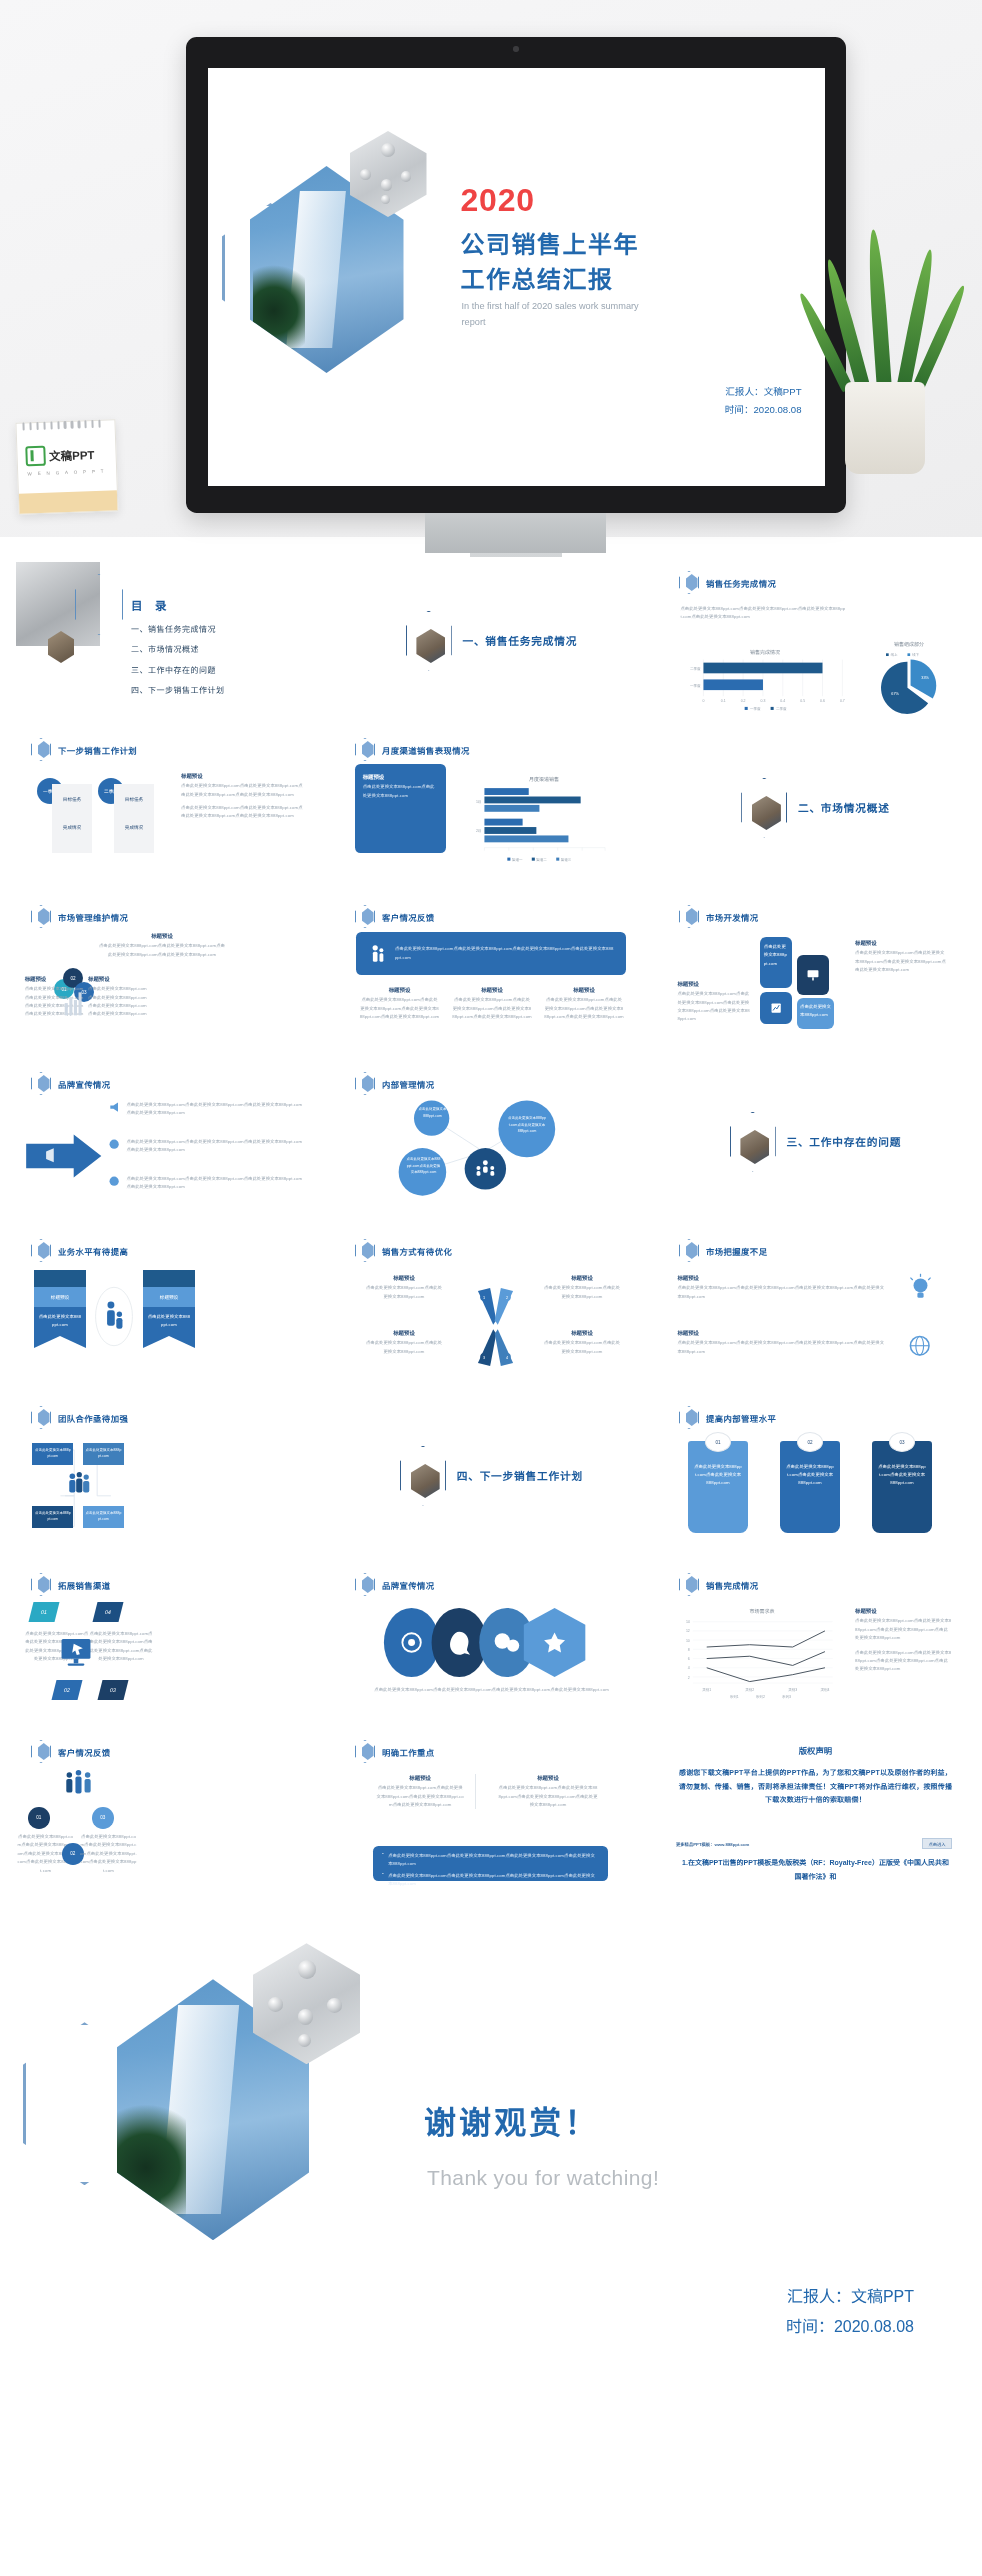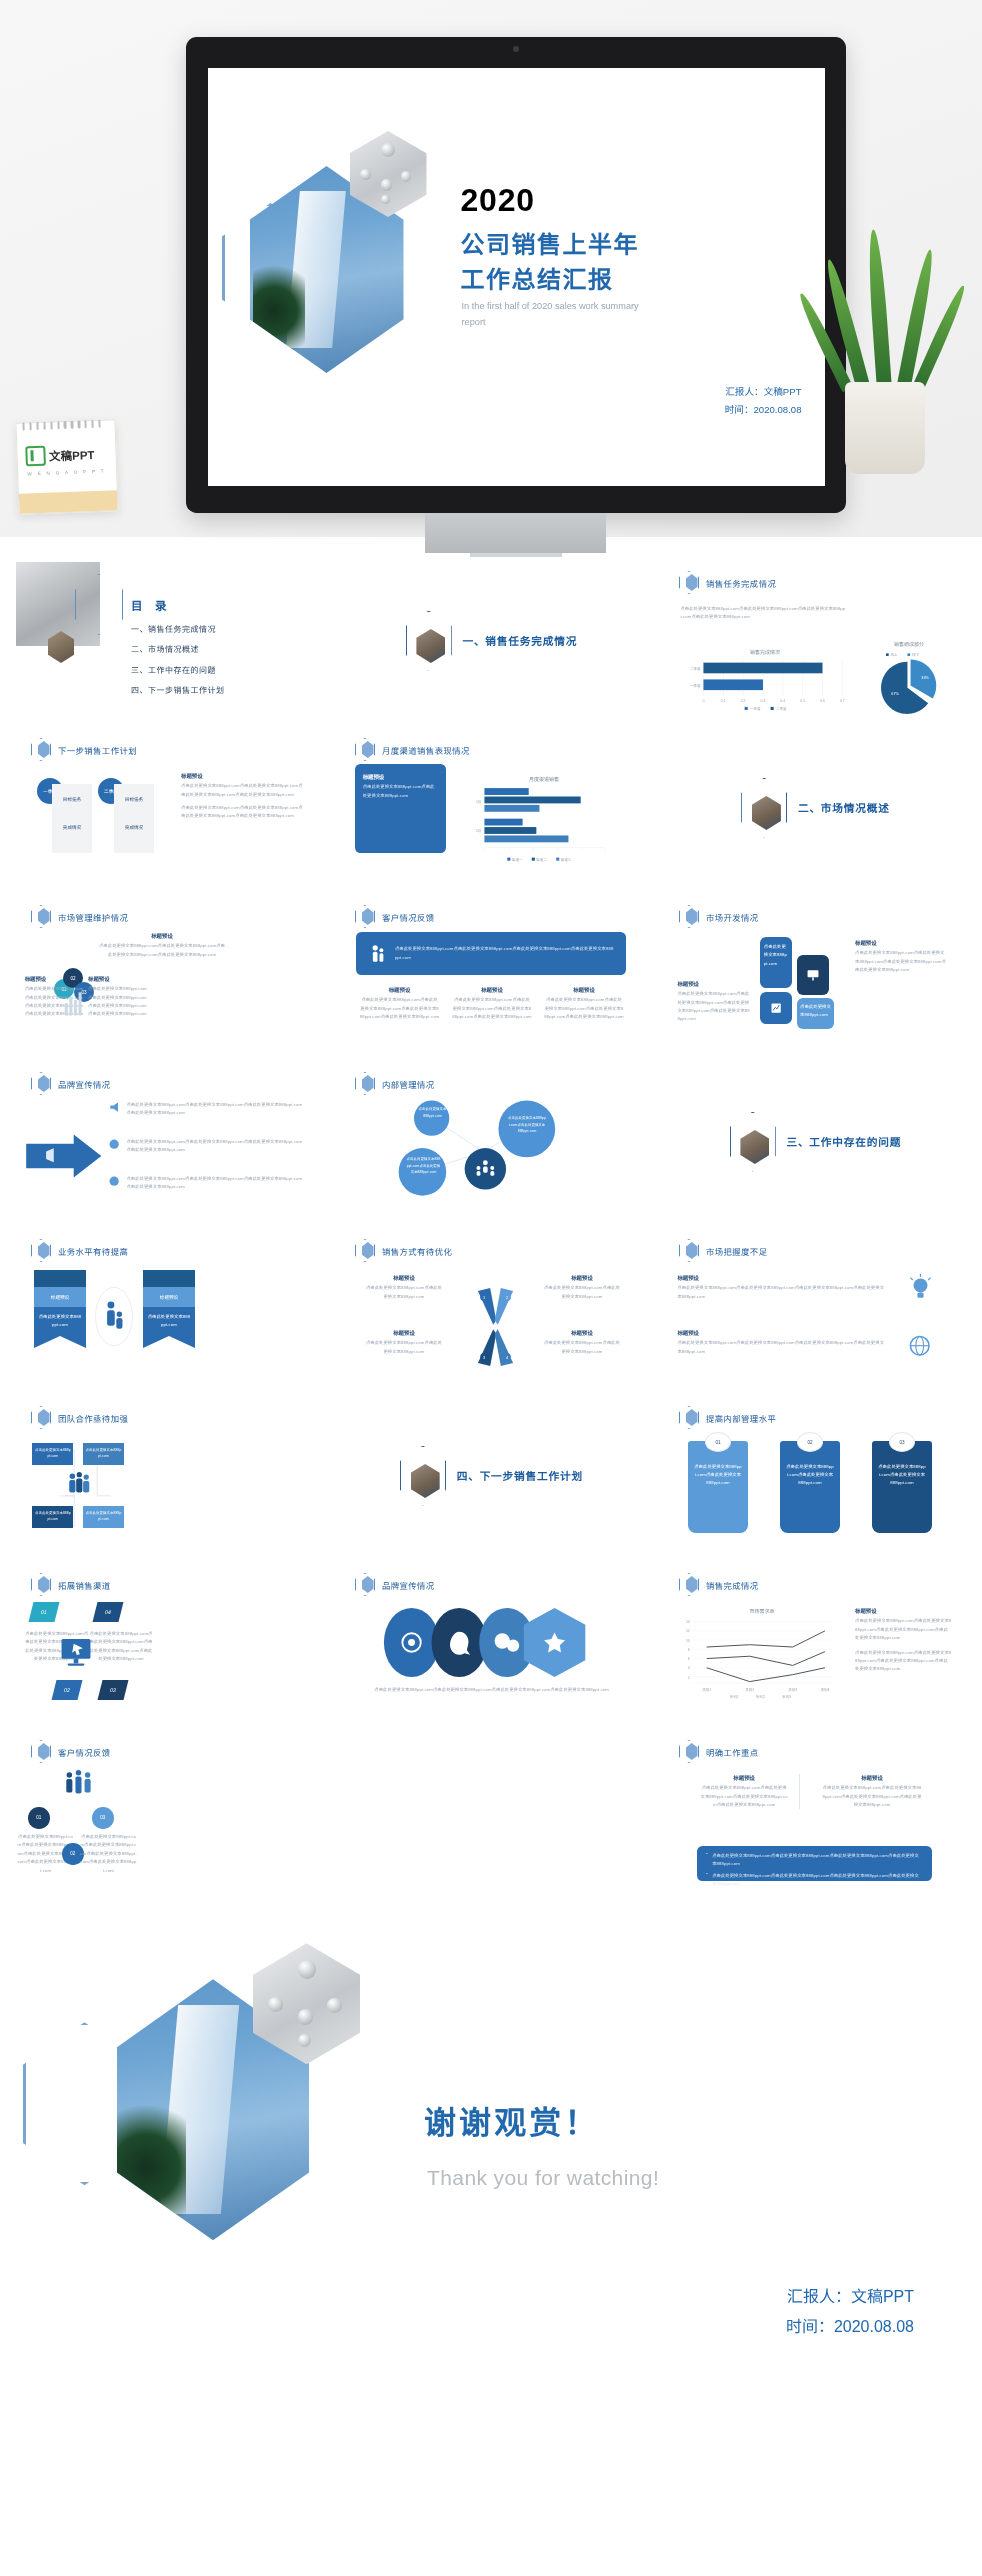--- a/index.html
+++ b/index.html
@@ -38,21 +38,21 @@
       transform:skewX(-5deg);}
   .hex-photo:after{content:"";position:absolute;left:2%;bottom:10%;width:34%;height:50%;
       background:radial-gradient(circle at 40% 60%, #14321f 0%, #1d4a2b 34%, rgba(30,74,43,0) 66%);}
   .hex-outline{position:absolute;left:14px;top:135px;width:98px;height:130px;
       border:3.1px solid #7ba3cb;
       clip-path:polygon(50% 0%,100% 26%,100% 74%,50% 100%,0% 74%,0% 26%);}
   .hex-atom{position:absolute;left:142px;top:63px;width:77px;height:86px;
       background:linear-gradient(150deg,#e8eaec,#c2c6ca 55%,#dfe2e4);
       clip-path:polygon(50% 0%,100% 26%,100% 74%,50% 100%,0% 74%,0% 26%);}
   .atom-dot{position:absolute;border-radius:50%;background:radial-gradient(circle at 35% 30%,#fff,#9aa0a6);}
-  .hero-year{position:absolute;left:253px;top:114px;font-size:32px;font-weight:bold;color:#000000;letter-spacing:0.8px;}
+  .hero-year{position:absolute;left:253px;top:114px;font-size:32px;font-weight:bold;color:#ef4444;letter-spacing:0.8px;}
   .hero-t1{position:absolute;left:253px;top:157px;font-size:24px;font-weight:bold;color:#2268ad;letter-spacing:1.5px;}
   .hero-t2{position:absolute;left:253px;top:192px;font-size:24px;font-weight:bold;color:#2268ad;letter-spacing:1.5px;}
   .hero-sub{position:absolute;left:254px;top:230px;font-size:9.2px;color:#9aa6b2;line-height:1.75;width:200px;}
   .hero-meta{position:absolute;right:23px;top:315px;text-align:right;font-size:9.6px;color:#2268ad;line-height:1.85;}
 
   .calendar{position:absolute;left:17px;top:421px;width:100px;height:92px;
       background:#fff;border:0.8px solid #e4e2dc;box-shadow:0 3.1px 9.2px rgba(0,0,0,.10);transform:rotate(-2deg);}
   .cal-rings{position:absolute;top:-3.8px;left:6.1px;width:86px;height:7.7px;}
   .cal-rings i{display:inline-block;width:2.3px;height:8.4px;background:#b9bcc0;margin-right:4.6px;border-radius:1.5px;}
   .cal-logo{position:absolute;left:7.7px;top:23px;display:flex;align-items:center;gap:3.8px;}
@@ -71,21 +71,21 @@
   
   .grid{position:relative;width:983px;padding:20px 14px 0;}
   .row{display:flex;justify-content:space-between;margin-bottom:0;}
   .slide{width:307px;height:167px;background:#fff;position:relative;overflow:hidden;}
   .s-head{position:absolute;left:17px;top:14px;display:flex;align-items:center;gap:7px;}
   .s-hexmark{width:20px;height:23px;position:relative;}
   .s-hexmark .o{position:absolute;inset:0;border:1.5px solid #5b8ec2;
       clip-path:polygon(50% 0%,100% 26%,100% 74%,50% 100%,0% 74%,0% 26%);}
   .s-hexmark .f{position:absolute;left:7px;top:3.1px;width:11.5px;height:17px;background:#7fa9d6;
       clip-path:polygon(50% 0%,100% 26%,100% 74%,50% 100%,0% 74%,0% 26%);}
-  .s-title{font-size:8.4px;font-weight:normal;color:#1c5a9c;letter-spacing:0.4px;}
+  .s-title{font-size:8.4px;font-weight:bold;color:#1c5a9c;letter-spacing:0.4px;}
   .sec-wrap{position:absolute;left:0;top:0;width:100%;height:100%;display:flex;align-items:center;justify-content:center;gap:10.7px;}
   .sec-hex{width:46px;height:60px;position:relative;}
   .sec-hex .o{position:absolute;inset:0;border:1.9px solid #35608f;
       clip-path:polygon(50% 0%,100% 26%,100% 74%,50% 100%,0% 74%,0% 26%);}
   .sec-hex .p{position:absolute;left:10.7px;top:18.4px;width:29px;height:34px;
       background:linear-gradient(150deg,#9c8f7e,#6d5f50 60%,#3f4f63);
       clip-path:polygon(50% 0%,100% 26%,100% 74%,50% 100%,0% 74%,0% 26%);}
   .sec-title{font-size:10.7px;font-weight:bold;color:#1b5a9c;letter-spacing:0.8px;}
   .toc-title{position:absolute;left:117px;top:40px;font-size:11.5px;font-weight:bold;color:#1c5a9c;letter-spacing:4.6px;}
   .toc-list{position:absolute;left:117px;top:63px;font-size:8px;color:#27435f;line-height:2.55;letter-spacing:0.5px;}
@@ -842,20 +842,27 @@
             <span style="color:#fff;font-size:3.8px">•</span>
             <span class="body-txt">点击此处更换文本888ppt.com点击此处更换文本888ppt.com点击此处更换文本888ppt.com点击此处更换文本888ppt.com</span>
           </div>
         <div style="display:flex;gap:4.6px">
             <span style="color:#fff;font-size:3.8px">•</span>
             <span class="body-txt">点击此处更换文本888ppt.com点击此处更换文本888ppt.com点击此处更换文本888ppt.com点击此处更换文本888ppt.com</span>
           </div>
       </div>
     </div>
 
+    <div class="slide">
+      <div class="cp-title">版权声明</div>
+      <div class="cp-body">感谢您下载文稿PPT平台上提供的PPT作品，为了您和文稿PPT以及原创作者的利益，请勿复制、传播、销售，否则将承担法律责任！文稿PPT将对作品进行维权，按照传播下载次数进行十倍的索取赔偿！</div>
+      <div class="cp-more">更多精品PPT模板：www.888ppt.com</div>
+      <div class="cp-btn">点击进入</div>
+      <div class="cp-item">1.在文稿PPT出售的PPT模板是免版税类（RF：Royalty-Free）正版受《中国人民共和国著作法》和</div>
+    </div>
   </div>
 </section>
 
 <section class="final">
   <div class="f-hexline"></div>
   <div class="f-hex"></div>
   <div class="f-atom">
     <div class="atom-dot" style="left:45px;top:17px;width:18.4px;height:18.4px"></div>
     <div class="atom-dot" style="left:15.4px;top:54px;width:14.6px;height:14.6px"></div>
     <div class="atom-dot" style="left:74px;top:55px;width:14.6px;height:14.6px"></div>

